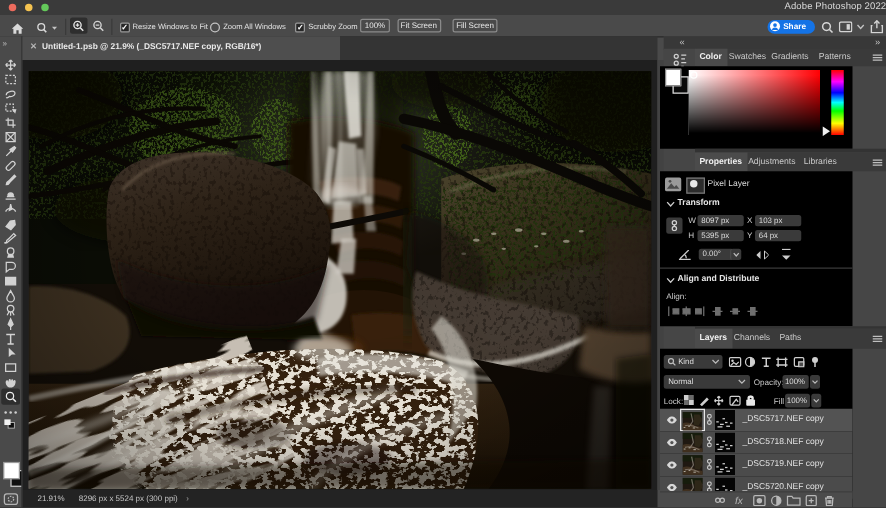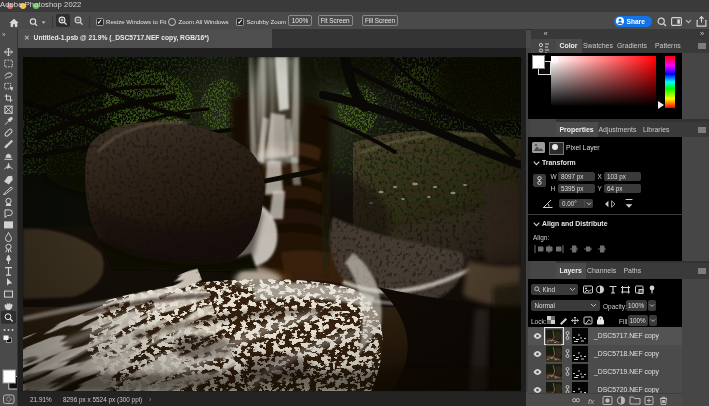--- a/index.html
+++ b/index.html
@@ -1,21 +1,21 @@
 <!DOCTYPE html>
 <html><head><meta charset="utf-8">
 <style>
 html,body{margin:0;padding:0}
 body{width:709px;height:406px;overflow:hidden;position:relative;background:#4a4a4a;
  font-family:"Liberation Sans",sans-serif;-webkit-font-smoothing:antialiased}
 .abs{position:absolute}
 
 #menubar{left:0;top:0;width:709px;height:12px;background:#3a3a3a}
 .tl{border-radius:50%;width:6.4px;height:6.4px;top:2.8px}
-#title{width:100%;text-align:left;top:0;font-size:7.6px;color:#d8d8d8;letter-spacing:.1px}
+#title{width:100%;text-align:right;top:0;font-size:7.6px;color:#d8d8d8;letter-spacing:.1px}
 
 #opts{left:0;top:12px;width:709px;height:17px;background:#4a4a4a;border-bottom:1px solid #292929}
 .obtxt{font-size:6.1px;color:#e2e2e2;white-space:nowrap}
 .cb{position:absolute;width:6px;height:6px;border-radius:1.5px;background:#262626;border:.5px solid #999}
 .cbc{border-radius:50%;background:#4a4a4a;border:1px solid #c4c4c4}
 .ck{position:absolute;left:.5px;top:-1px;color:#fff;font-size:6.5px;font-weight:bold}
 .fld{border:1px solid #8a8a8a;border-radius:2px;height:9px;display:flex;align-items:center;justify-content:center;color:#e8e8e8;font-size:6.4px}
 .sep{width:1px;height:13px;background:#3a3a3a}
 
 #toolbar{left:0;top:29px;width:17px;height:377px;background:#4a4a4a;border-right:1px solid #333}

